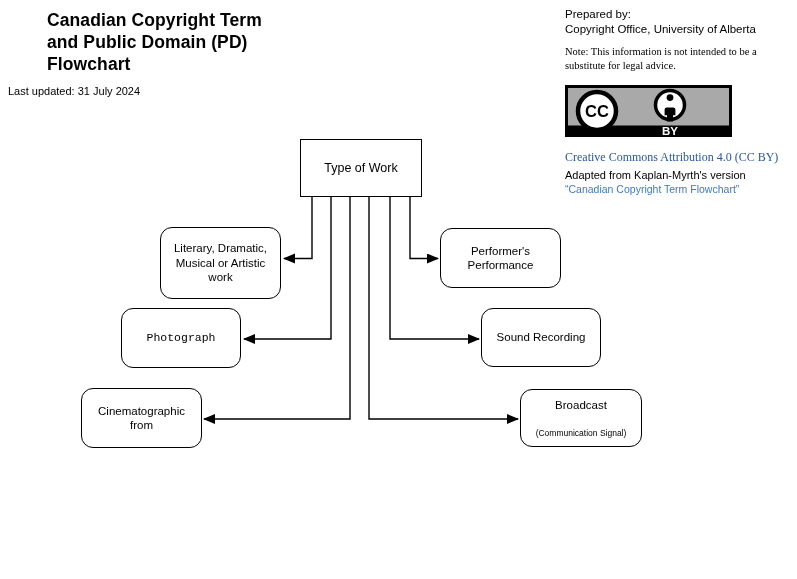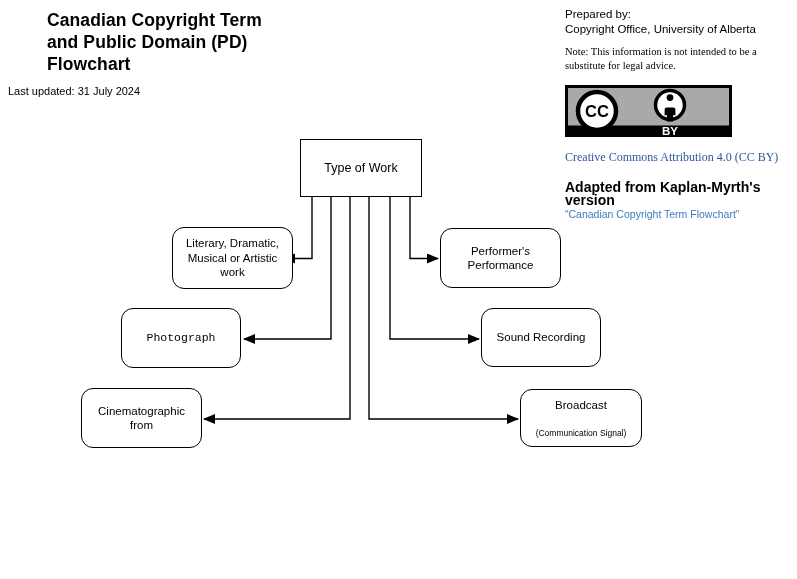--- a/index.html
+++ b/index.html
@@ -27,37 +27,37 @@
   
   .info-panel { position:absolute; left:565px; top:7px; width:232px; }
   .prepared-by { font-size:11.5px; line-height:14.5px; white-space:pre-line; }
   .legal-note { margin-top:9px; font-size:10.5px; line-height:14px; white-space:pre-line;font-family:Liberation Serif, serif; }
   .cc-badge { display:block; margin-top:12px; width:167px; height:52px; cursor:pointer; }
   .license-link {
     display:block; margin-top:13px;
     font-family:"Liberation Serif", serif;
     font-size:12px; color:#2a5699; text-decoration:none; cursor:pointer;
   }
-  .adapted-text { margin-top:16px; font-size:14px; line-height:13px;font-weight:bold; }
+  .adapted-text { margin-top:4px; font-size:11px; line-height:13px; }
   .adapted-link {
     display:block; margin-top:1px;
     font-size:10.5px; color:#3d7abf; text-decoration:none; cursor:pointer;
   }
 
   
   .connectors { position:absolute; left:0; top:0; width:797px; height:579px; pointer-events:none; }
   .node {
     position:absolute; background:#fff; border:1.4px solid #000;
     display:flex; align-items:center; justify-content:center;
     text-align:center; font-size:11.5px; line-height:14.5px;
     white-space:pre-line;
   }
   .node.rounded { border-radius:12px; }
   .node-root        { left:300px; top:139px; width:122px; height:58px; font-size:12.5px; }
-  .node-literary    { left:172px; top:227px; width:121px; height:62px; }
+  .node-literary    { left:160px; top:227px; width:121px; height:72px; }
   .node-performer   { left:440px; top:228px; width:121px; height:60px;align-items:center; }
   .node-photograph  { left:121px; top:308px; width:120px; height:60px;font-family:Liberation Mono, monospace; }
   .node-sound       { left:481px; top:308px; width:120px; height:59px; }
   .node-cinema      { left:81px;  top:388px; width:121px; height:60px; }
   .node-broadcast   { left:520px; top:389px; width:122px; height:58px; }
   .node-sublabel { font-size:8.5px; line-height:11px; margin-top:1px; }
 </style>
 </head>
 <body>
 

